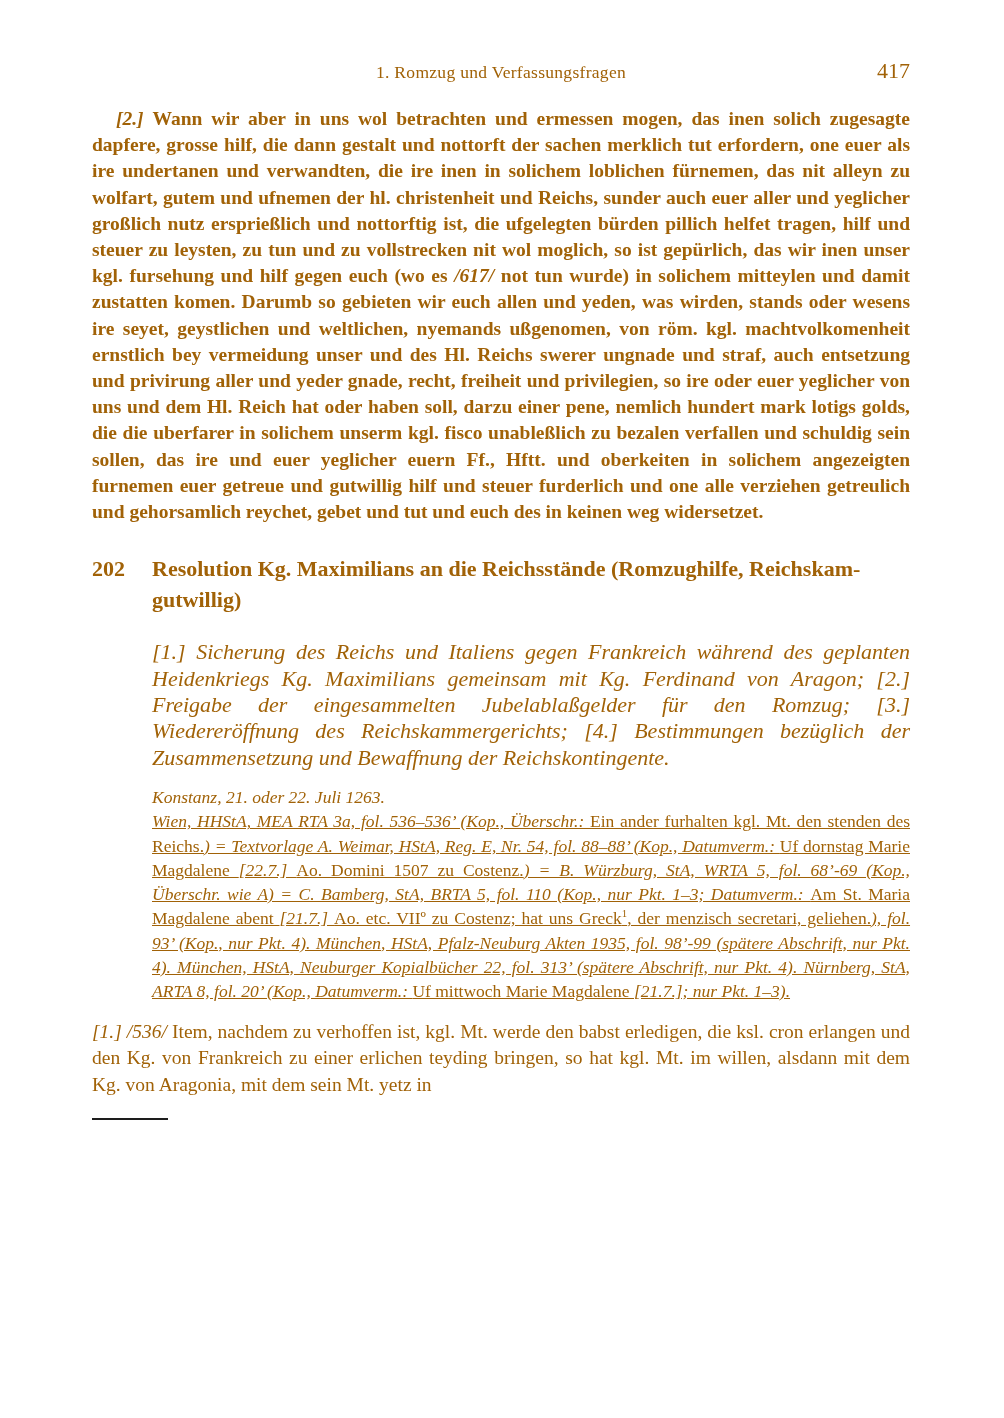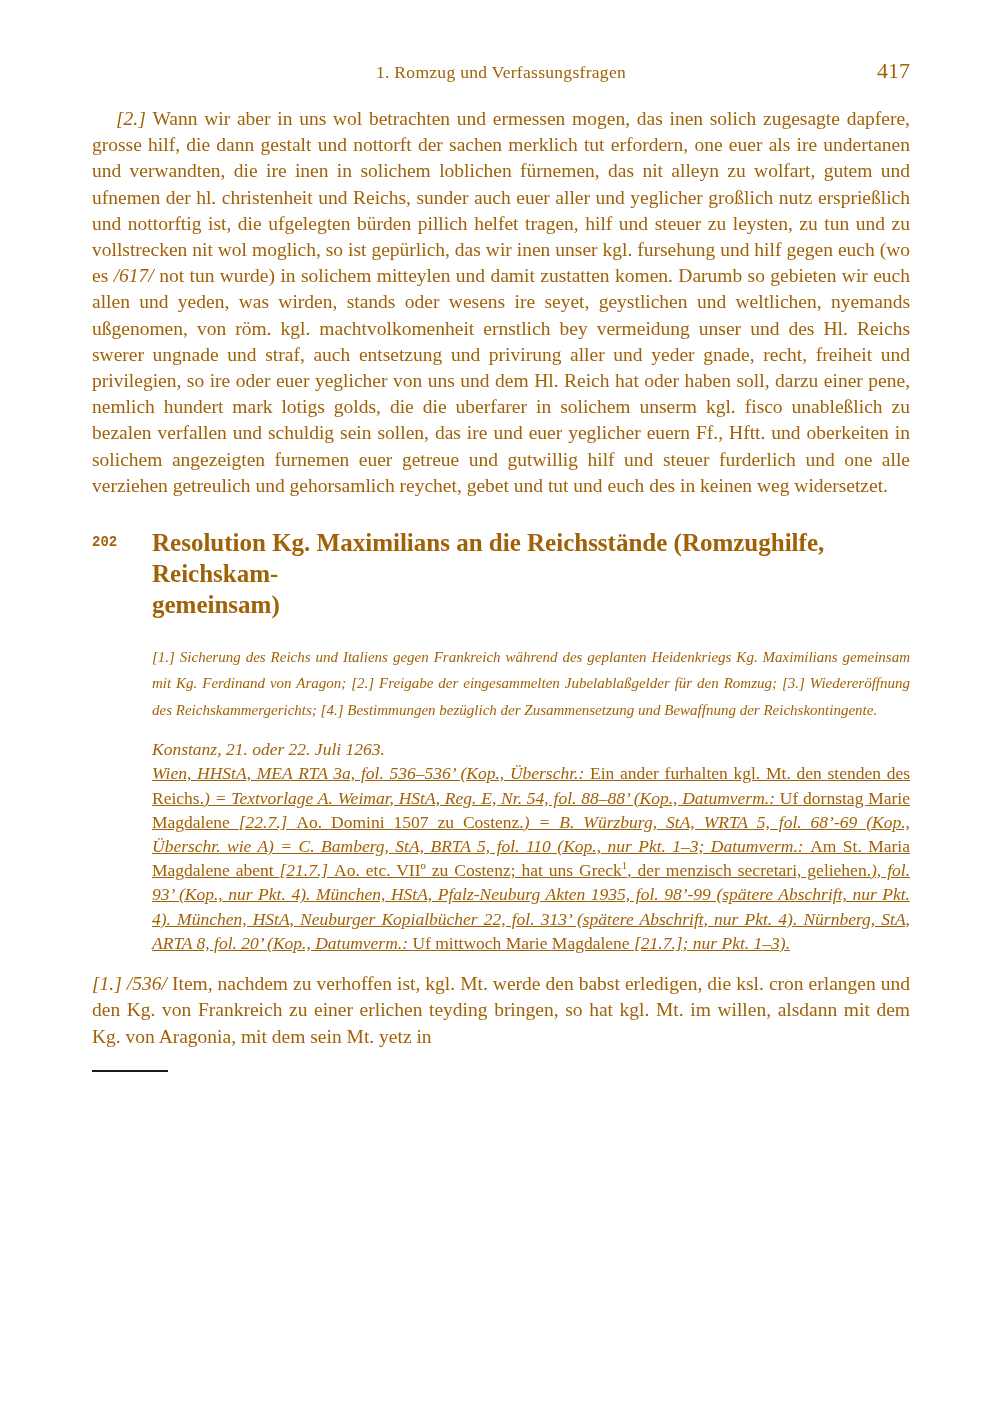--- a/index.html
+++ b/index.html
@@ -19,41 +19,41 @@
     position:absolute; left:0; right:0; top:4px;
     text-align:center; font-size:17.5px; letter-spacing:0.3px;
   }
   .page-number { position:absolute; right:0; top:0; font-size:22px;text-align:right; }
 
   
   .para {
     font-size:19.5px; line-height:26.2px;
     text-align:justify; margin:0;
   }
-  .indent { text-indent:24px; }
+  .indent { text-indent:24px;font-weight:bold; }
 
   
   .entry-heading {
     display:flex; align-items:flex-start;
     margin-top:28px; margin-bottom:24px;
   }
   .entry-number {
     flex:none; width:60px;
-    font-weight:bold; font-size:14px; line-height:31px;font-family:Liberation Mono, monospace;
+    font-weight:bold; font-size:22px; line-height:31px;
   }
   .entry-title {
-    margin:0; font-weight:bold; font-size:25px; line-height:31px;
+    margin:0; font-weight:bold; font-size:22px; line-height:31px;
     font-family:"Liberation Serif", serif;
   }
 
   
   .summary {
     margin:0 0 14px 60px;
     font-style:italic;
-    font-size:15px; line-height:26.4px;
+    font-size:22px; line-height:26.4px;
     text-align:justify;
   }
 
   
   .apparatus { margin-left:60px; font-size:17.5px; line-height:24.2px; }
   .dateline  { margin:0; font-style:italic; }
   .provenance{ margin:0; text-align:justify;text-decoration:underline; }
   .print-note{ margin:0; }
 
   
@@ -85,21 +85,21 @@
     <span class="running-head">1. Romzug und Verfassungsfragen</span>
     <span class="page-number">417</span>
   </header>
 
   <p class="para indent"><span class="seg-i">[2.] </span><span class="seg-r">Wann wir aber in uns wol betrachten und ermessen mogen, das inen solich zugesagte dapfere, grosse hilf, die dann gestalt und nottorft der sachen merklich tut erfordern, one euer als ire undertanen und verwandten, die ire inen in solichem loblichen fürnemen, das nit alleyn zu wolfart, gutem und ufnemen der hl. christenheit und Reichs, sunder auch euer aller und yeglicher großlich nutz ersprießlich und nottorftig ist, die ufgelegten bürden pillich helfet tragen, hilf und steuer zu leysten, zu tun und zu vollstrecken nit wol moglich, so ist gepürlich, das wir inen unser kgl. fursehung und hilf gegen euch (wo es </span><span class="seg-i">/617/</span><span class="seg-r"> not tun wurde) in solichem mitteylen und damit zustatten komen. Darumb so gebieten wir euch allen und yeden, was wirden, stands oder wesens ire seyet, geystlichen und weltlichen, nyemands ußgenomen, von röm. kgl. machtvolkomenheit ernstlich bey vermeidung unser und des Hl. Reichs swerer ungnade und straf, auch entsetzung und privirung aller und yeder gnade, recht, freiheit und privilegien, so ire oder euer yeglicher von uns und dem Hl. Reich hat oder haben soll, darzu einer pene, nemlich hundert mark lotigs golds, die die uberfarer in solichem unserm kgl. fisco unableßlich zu bezalen verfallen und schuldig sein sollen, das ire und euer yeglicher euern Ff., Hftt. und oberkeiten in solichem angezeigten furnemen euer getreue und gutwillig hilf und steuer furderlich und one alle verziehen getreulich und gehorsamlich reychet, gebet und tut und euch des in keinen weg widersetzet.</span></p>
 
   <div class="entry-heading">
     <span class="entry-number">202</span>
     <h2 class="entry-title">
       <span>Resolution Kg. Maximilians an die Reichsstände (Romzughilfe, Reichskam-</span><br>
-      <span>gemeinsam)</span>
+      <span>gutwillig)</span>
     </h2>
   </div>
 
   <p class="summary">[1.] Sicherung des Reichs und Italiens gegen Frankreich während des geplanten Heidenkriegs Kg. Maximilians gemeinsam mit Kg. Ferdinand von Aragon; [2.] Freigabe der eingesammelten Jubelablaßgelder für den Romzug; [3.] Wiedereröffnung des Reichskammergerichts; [4.] Bestimmungen bezüglich der Zusammensetzung und Bewaffnung der Reichskontingente.</p>
 
   <div class="apparatus">
     <p class="dateline">Konstanz, 21. oder 22. Juli 1263.</p>
     <p class="provenance"><span class="seg-i">Wien, HHStA, MEA RTA 3a, fol. 536–536’ (Kop., Überschr.: </span><span class="seg-r">Ein ander furhalten kgl. Mt. den stenden des Reichs.</span><span class="seg-i">) = Textvorlage A. Weimar, HStA, Reg. E, Nr. 54, fol. 88–88’ (Kop., Datumverm.: </span><span class="seg-r">Uf dornstag Marie Magdalene </span><span class="seg-i">[22.7.] </span><span class="seg-r">Ao. Domini 1507 zu Costenz.</span><span class="seg-i">) = B. Würzburg, StA, WRTA 5, fol. 68’-69 (Kop., Überschr. wie A) = C. Bamberg, StA, BRTA 5, fol. 110 (Kop., nur Pkt. 1–3; Datumverm.: </span><span class="seg-r">Am St. Maria Magdalene abent </span><span class="seg-i">[21.7.] </span><span class="seg-r">Ao. etc. VIIº zu Costenz; hat uns Greck</span><sup class="seg-sup">1</sup><span class="seg-r">, der menzisch secretari, geliehen.</span><span class="seg-i">), fol. 93’ (Kop., nur Pkt. 4). München, HStA, Pfalz-Neuburg Akten 1935, fol. 98’-99 (spätere Abschrift, nur Pkt. 4). München, HStA, Neuburger Kopialbücher 22, fol. 313’ (spätere Abschrift, nur Pkt. 4). Nürnberg, StA, ARTA 8, fol. 20’ (Kop., Datumverm.: </span><span class="seg-r">Uf mittwoch Marie Magdalene </span><span class="seg-i">[21.7.]; nur Pkt. 1–3).</span></p>
   </div>
 

